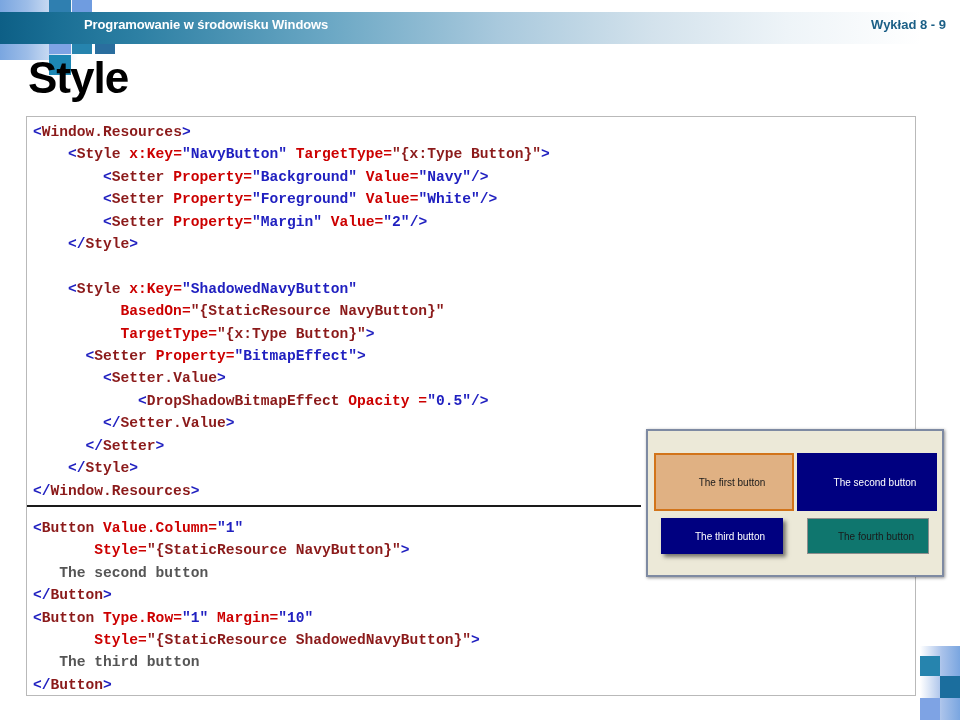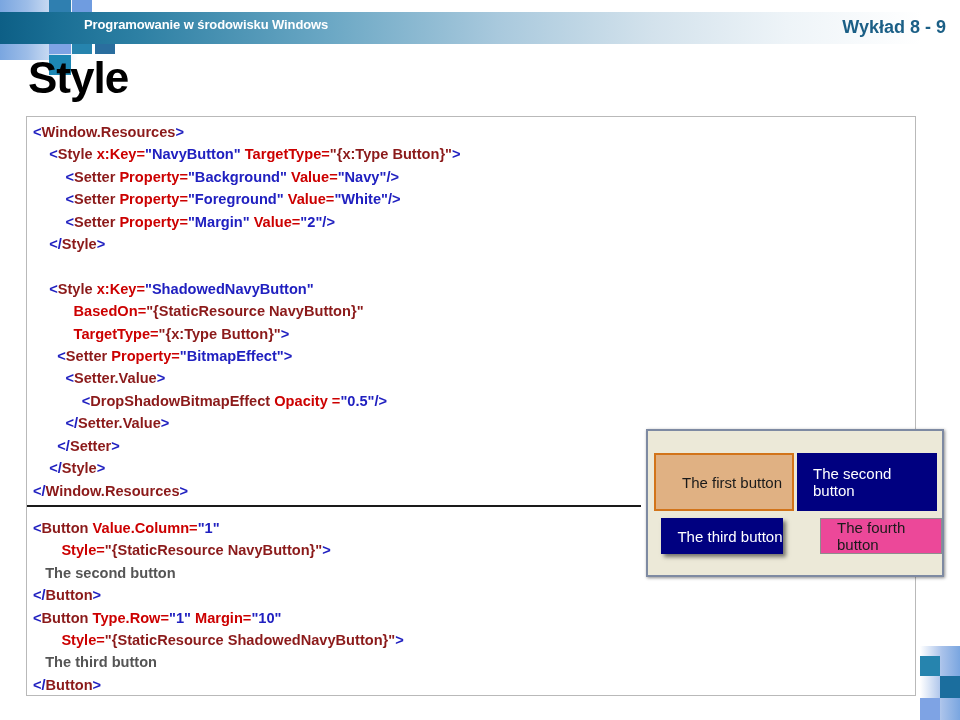--- a/index.html
+++ b/index.html
@@ -35,21 +35,21 @@
     left: 84px; top: 17px;
     font-size: 13px;
     font-weight: bold;
     color: #ffffff;
     letter-spacing: -0.1px;
     white-space: nowrap;
   }
   #header-lecture {
     position: absolute;
     right: 14px; top: 17px;
-    font-size: 18px;
+    font-size: 13px;
     font-weight: bold;
     color: #1b5f86;
     white-space: nowrap;
   }
 
   
   .deco { position: absolute; }
   #deco-fade {
     position: absolute;
     left: 0; top: 0;
@@ -118,21 +118,21 @@
   }
   #code-divider {
     position: absolute;
     left: 0; top: 388px;
     width: 614px; height: 0;
     border-top: 2px solid #1a1a1a;
   }
 
   pre.code {
     margin: 0;
-    font-family: Liberation Sans, sans-serif;
+    font-family: Liberation Mono, monospace;
     font-size: 14.6px;
     line-height: 22.4px;
     font-weight: bold;
     white-space: pre;
     color: #8b1a1a;
   }
   .tg  { color: #8b1a1a; }   
   .br  { color: #2020c0; }   
   .at  { color: #cc0000; }   
   .vl  { color: #2020c0; }   
@@ -203,21 +203,21 @@
     position: absolute;
     left: 1px; top: 18px; right: 1px; bottom: 1px;
     background: #ece9d8;
   }
   .wbtn {
     position: absolute;
     display: flex;
     align-items: center;
     justify-content: center;
     font-family: "Liberation Sans", sans-serif;
-    font-size: 15px;
+    font-size: 10px;
     box-sizing: border-box;
     padding-left: 16px;
   }
   #wbtn1 {
     left: 5px; top: 4px; width: 140px; height: 58px;
     background: #e0b183;
     border: 2px solid #d2741a;
     color: #1a1a1a;
   }
   #wbtn2 {
@@ -297,20 +297,20 @@
     <span id="win-buttons">
       <span class="win-btn">_</span>
       <span class="win-btn">□</span>
       <span class="win-btn">✕</span>
     </span>
   </div>
   <div id="win-client">
     <div class="wbtn" id="wbtn1" style="background: rgb(224, 177, 131); color: rgb(26, 26, 26);">The first button</div>
     <div class="wbtn" id="wbtn2" style="background: rgb(0, 0, 128); color: rgb(255, 255, 255);">The second button</div>
     <div class="wbtn" id="wbtn3" style="background: rgb(0, 0, 128); color: rgb(255, 255, 255);">The third button</div>
-    <div class="wbtn" id="wbtn4" style="background: #ec4899; color: rgb(26, 26, 26); margin-left: 13px;">The fourth button</div>
+    <div class="wbtn" id="wbtn4" style="background: #0f766e; color: rgb(26, 26, 26);">The fourth button</div>
   </div>
 </div>
 
 <div id="deco-br-fade"></div>
 <div class="deco" id="deco-br-a"></div>
 <div class="deco" id="deco-br-b"></div>
 <div class="deco" id="deco-br-c"></div>
 
 </body></html>

